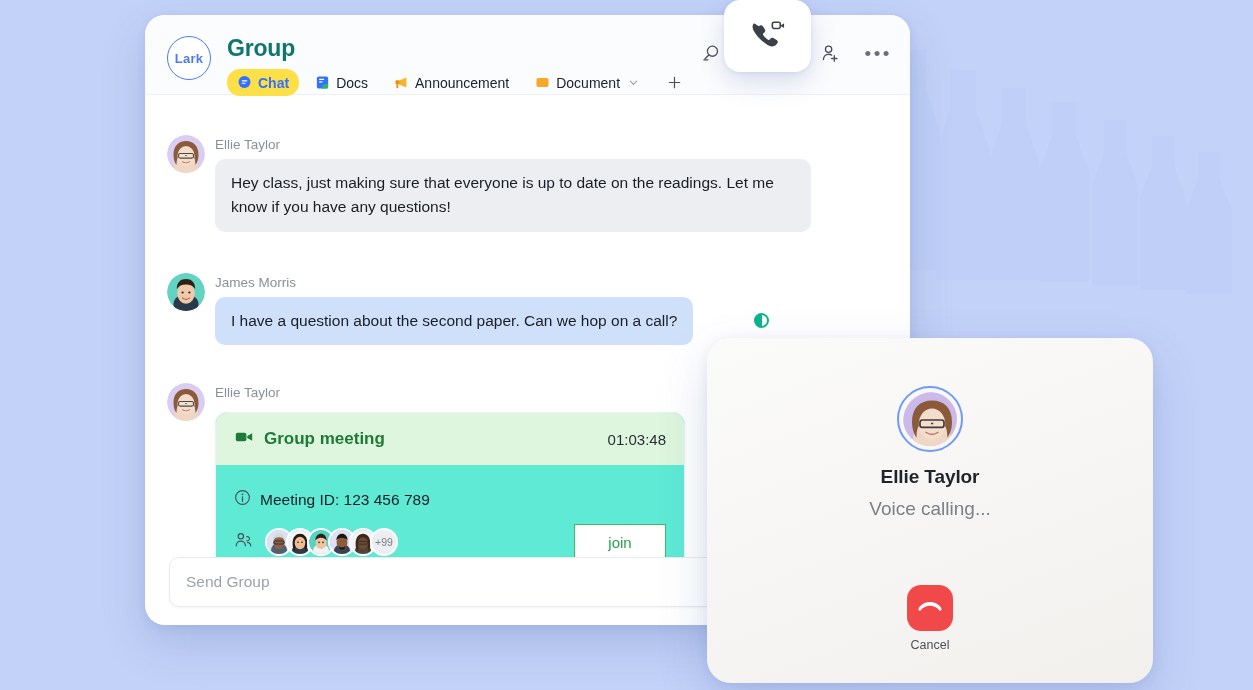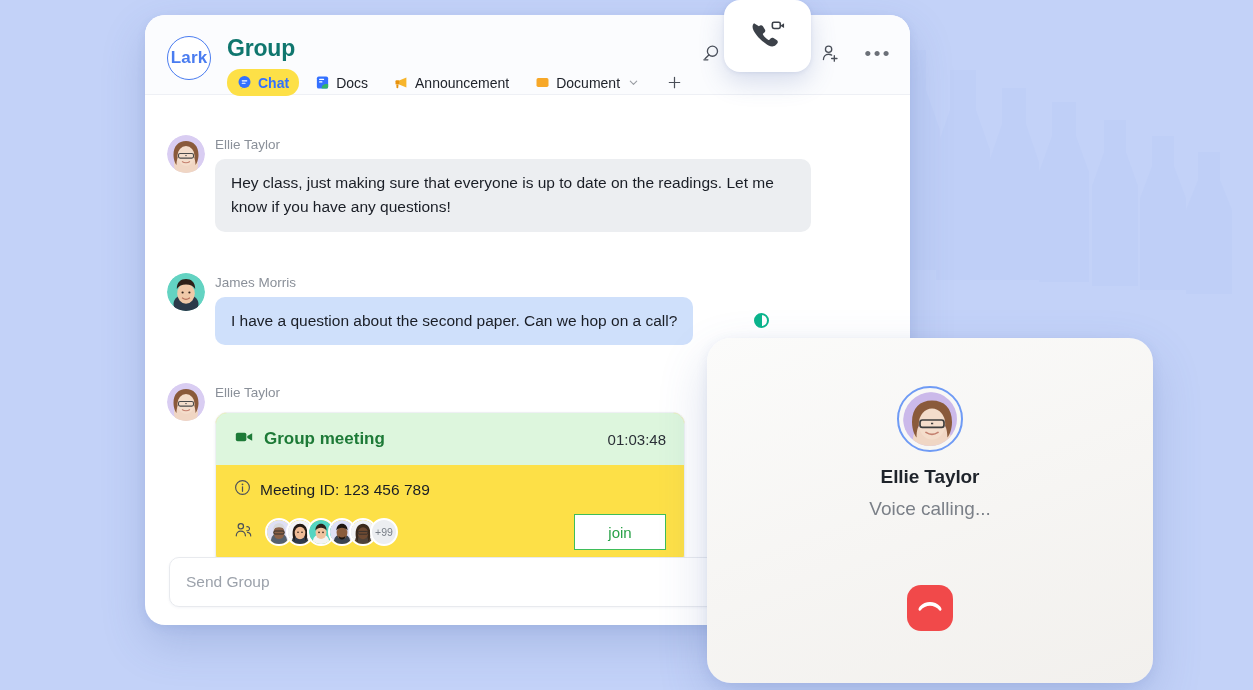--- a/index.html
+++ b/index.html
@@ -50,21 +50,21 @@
     position: absolute;
     left: 22px;
     top: 21px;
     width: 44px;
     height: 44px;
     border-radius: 50%;
     border: 1.6px solid #4a7cf0;
     display: flex;
     align-items: center;
     justify-content: center;
-    font-size: 17px;
+    font-size: 13px;
     font-weight: 700;
     color: #4a7cf0;
     letter-spacing: .2px;
     background: #fff;
   }
 
   #group-title {
     position: absolute;
     left: 82px;
     top: 20px;
@@ -187,40 +187,40 @@
 
   
   #meeting-card {
     position: absolute;
     left: 70px;
     top: 317px;
     width: 470px;
     border-radius: 12px;
     overflow: hidden;
     border: 1px solid #eef0f3;
-    background: #fde047;
+    background: #5eead4;
     box-shadow: 0 1px 3px rgba(40,60,110,.06);
   }
   #meeting-card-header {
     height: 52px;
     background: #ddf6dd;
     display: flex;
     align-items: center;
     padding: 0 18px;
   }
   #meeting-title {
     font-size: 17px;
     font-weight: 700;
     color: #1d7a37;
     margin-left: 10px;
     flex: 1;
   }
   #meeting-timer { font-size: 15px; color: #2b3037; font-weight: 400; }
 
-  #meeting-body { padding: 14px 18px 16px; }
+  #meeting-body { padding: 24px 18px 16px; }
   #meeting-id-row { display: flex; align-items: center; gap: 9px; margin-bottom: 14px; }
   #meeting-id-text { font-size: 15.5px; color: #1a1e26; }
 
   #attendee-row { display: flex; align-items: center; }
   #attendee-avatars { display: flex; align-items: center; margin-left: 12px; }
   .att {
     width: 28px; height: 28px;
     border-radius: 50%;
     border: 2px solid #fff;
     margin-left: -7px;
@@ -644,15 +644,16 @@
     <div id="caller-name">Ellie Taylor</div>
     <div id="call-status">Voice calling...</div>
 
     <button id="cancel-button">
       <span>
         <svg width="26" height="26" viewBox="0 0 28 28">
           <path d="M4 17.5 c5-6.5 15-6.5 20 0 c1 1.3 2.4.4 2.4-1 c0-1-.5-2-1.4-3 c-6-6.4-16-6.4-22 0 c-.9 1-1.4 2-1.4 3 c0 1.4 1.4 2.3 2.4 1z" fill="#ffffff"></path>
         </svg>
       </span>
     </button>
+    <div id="cancel-label">Cancel</div>
   </div>
 
 </div>
 
 </body></html>

